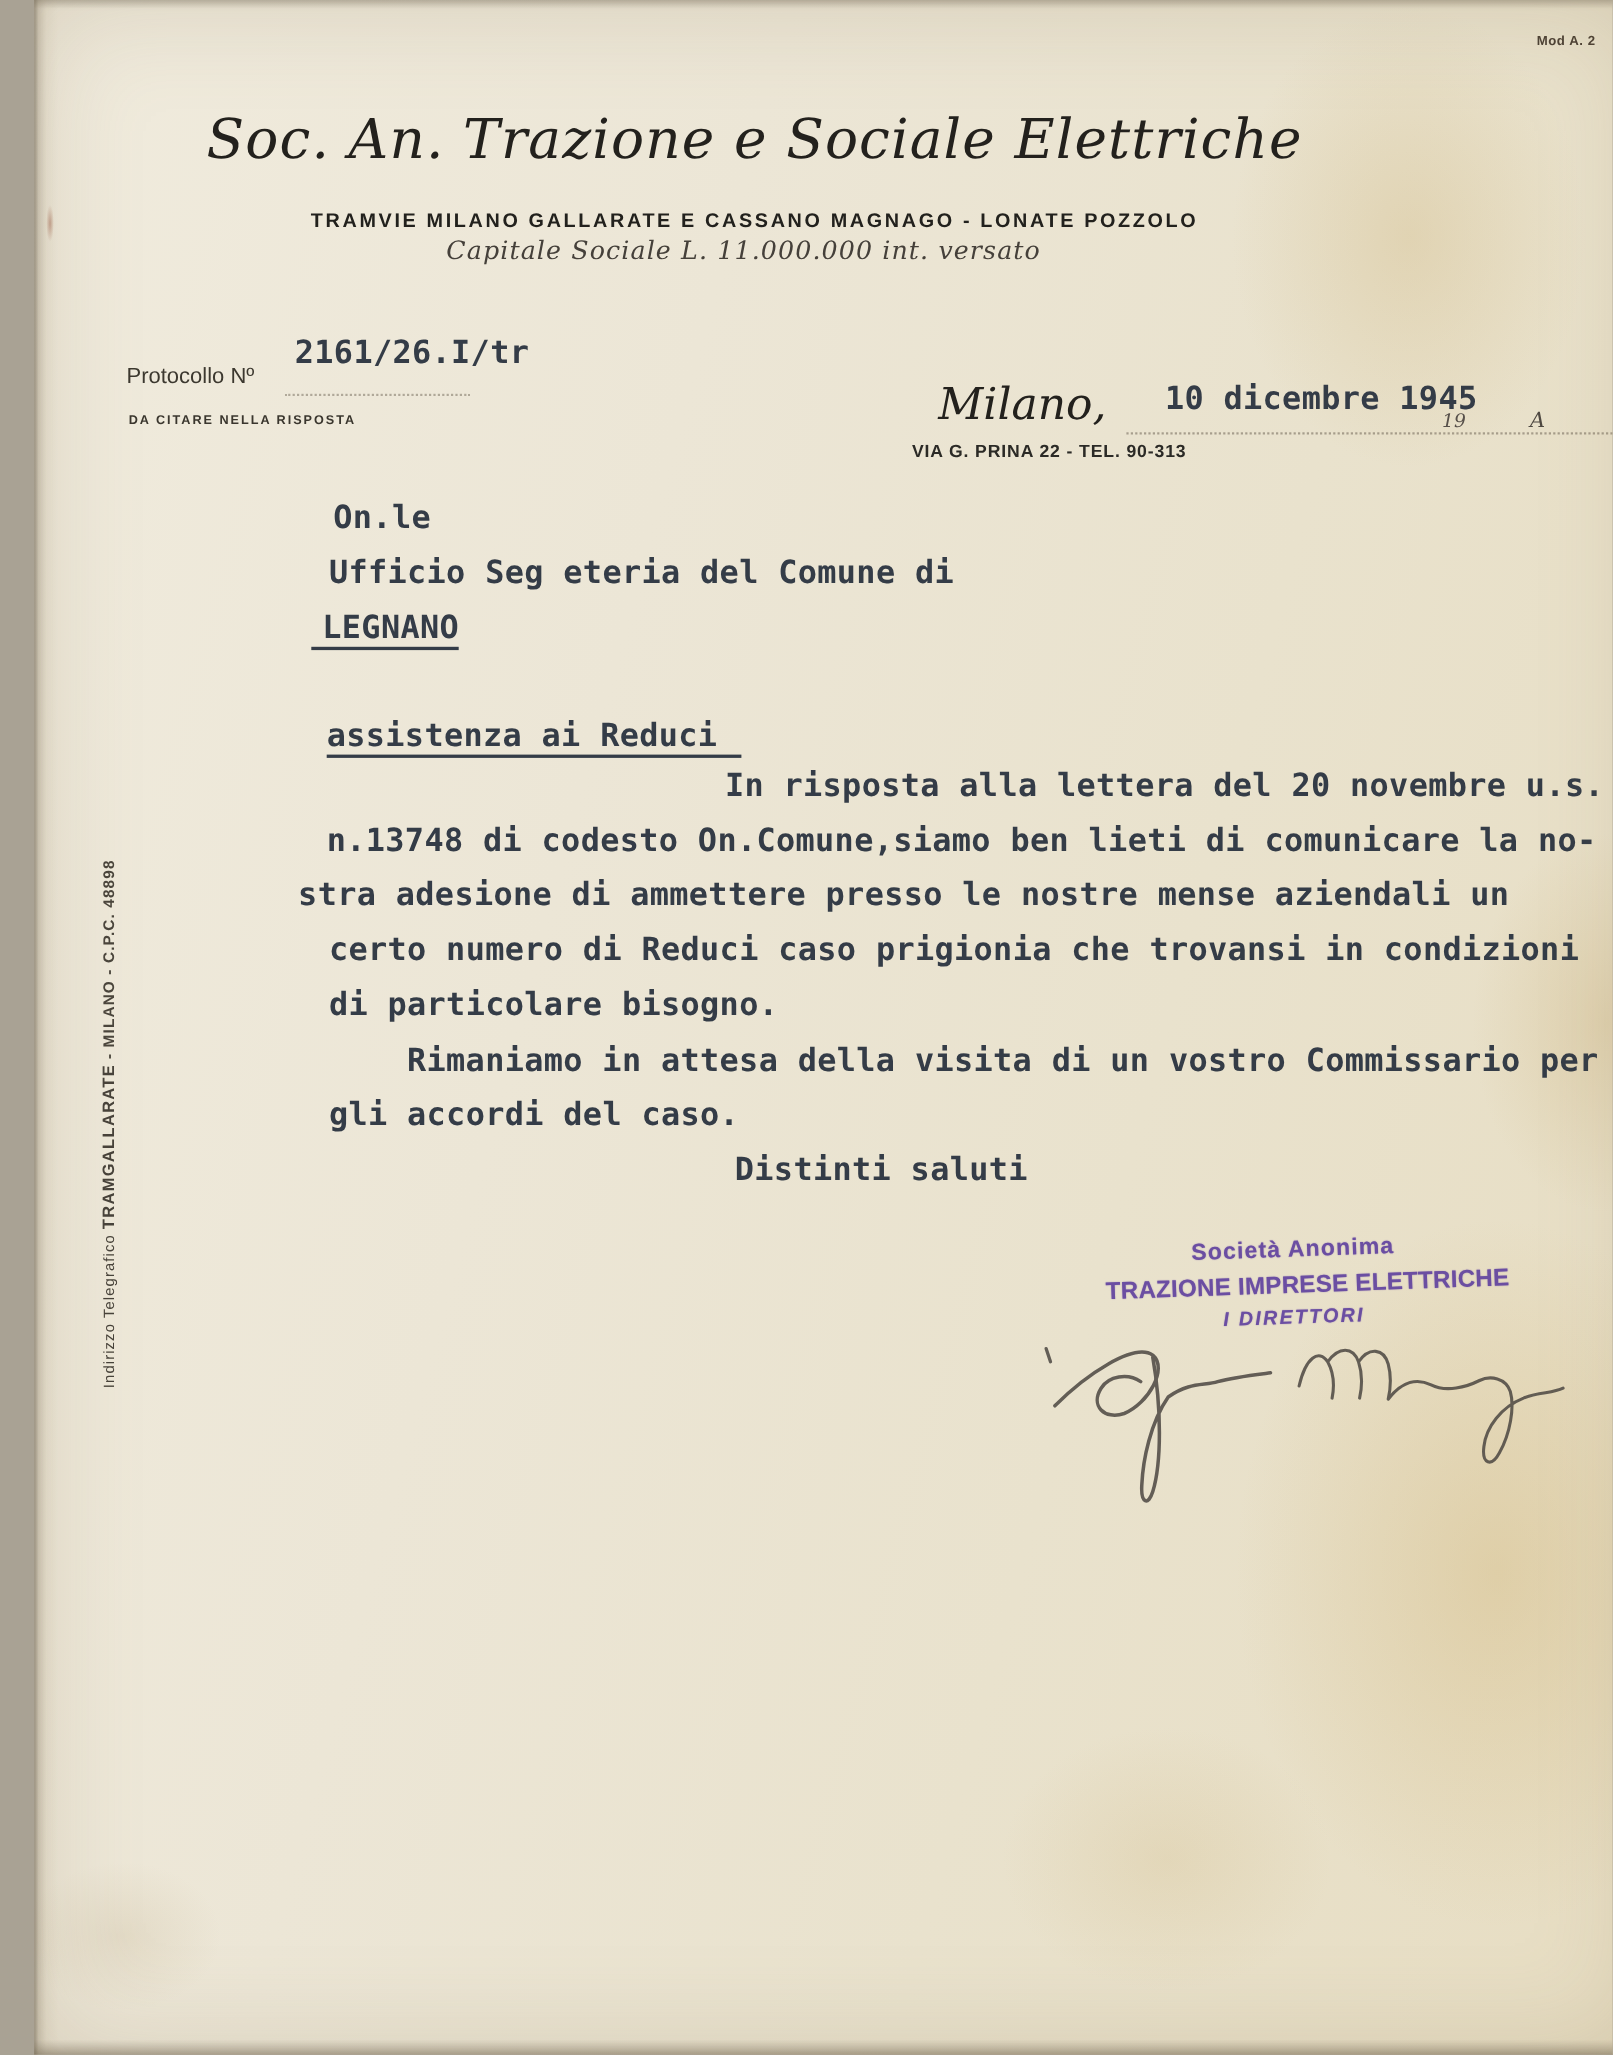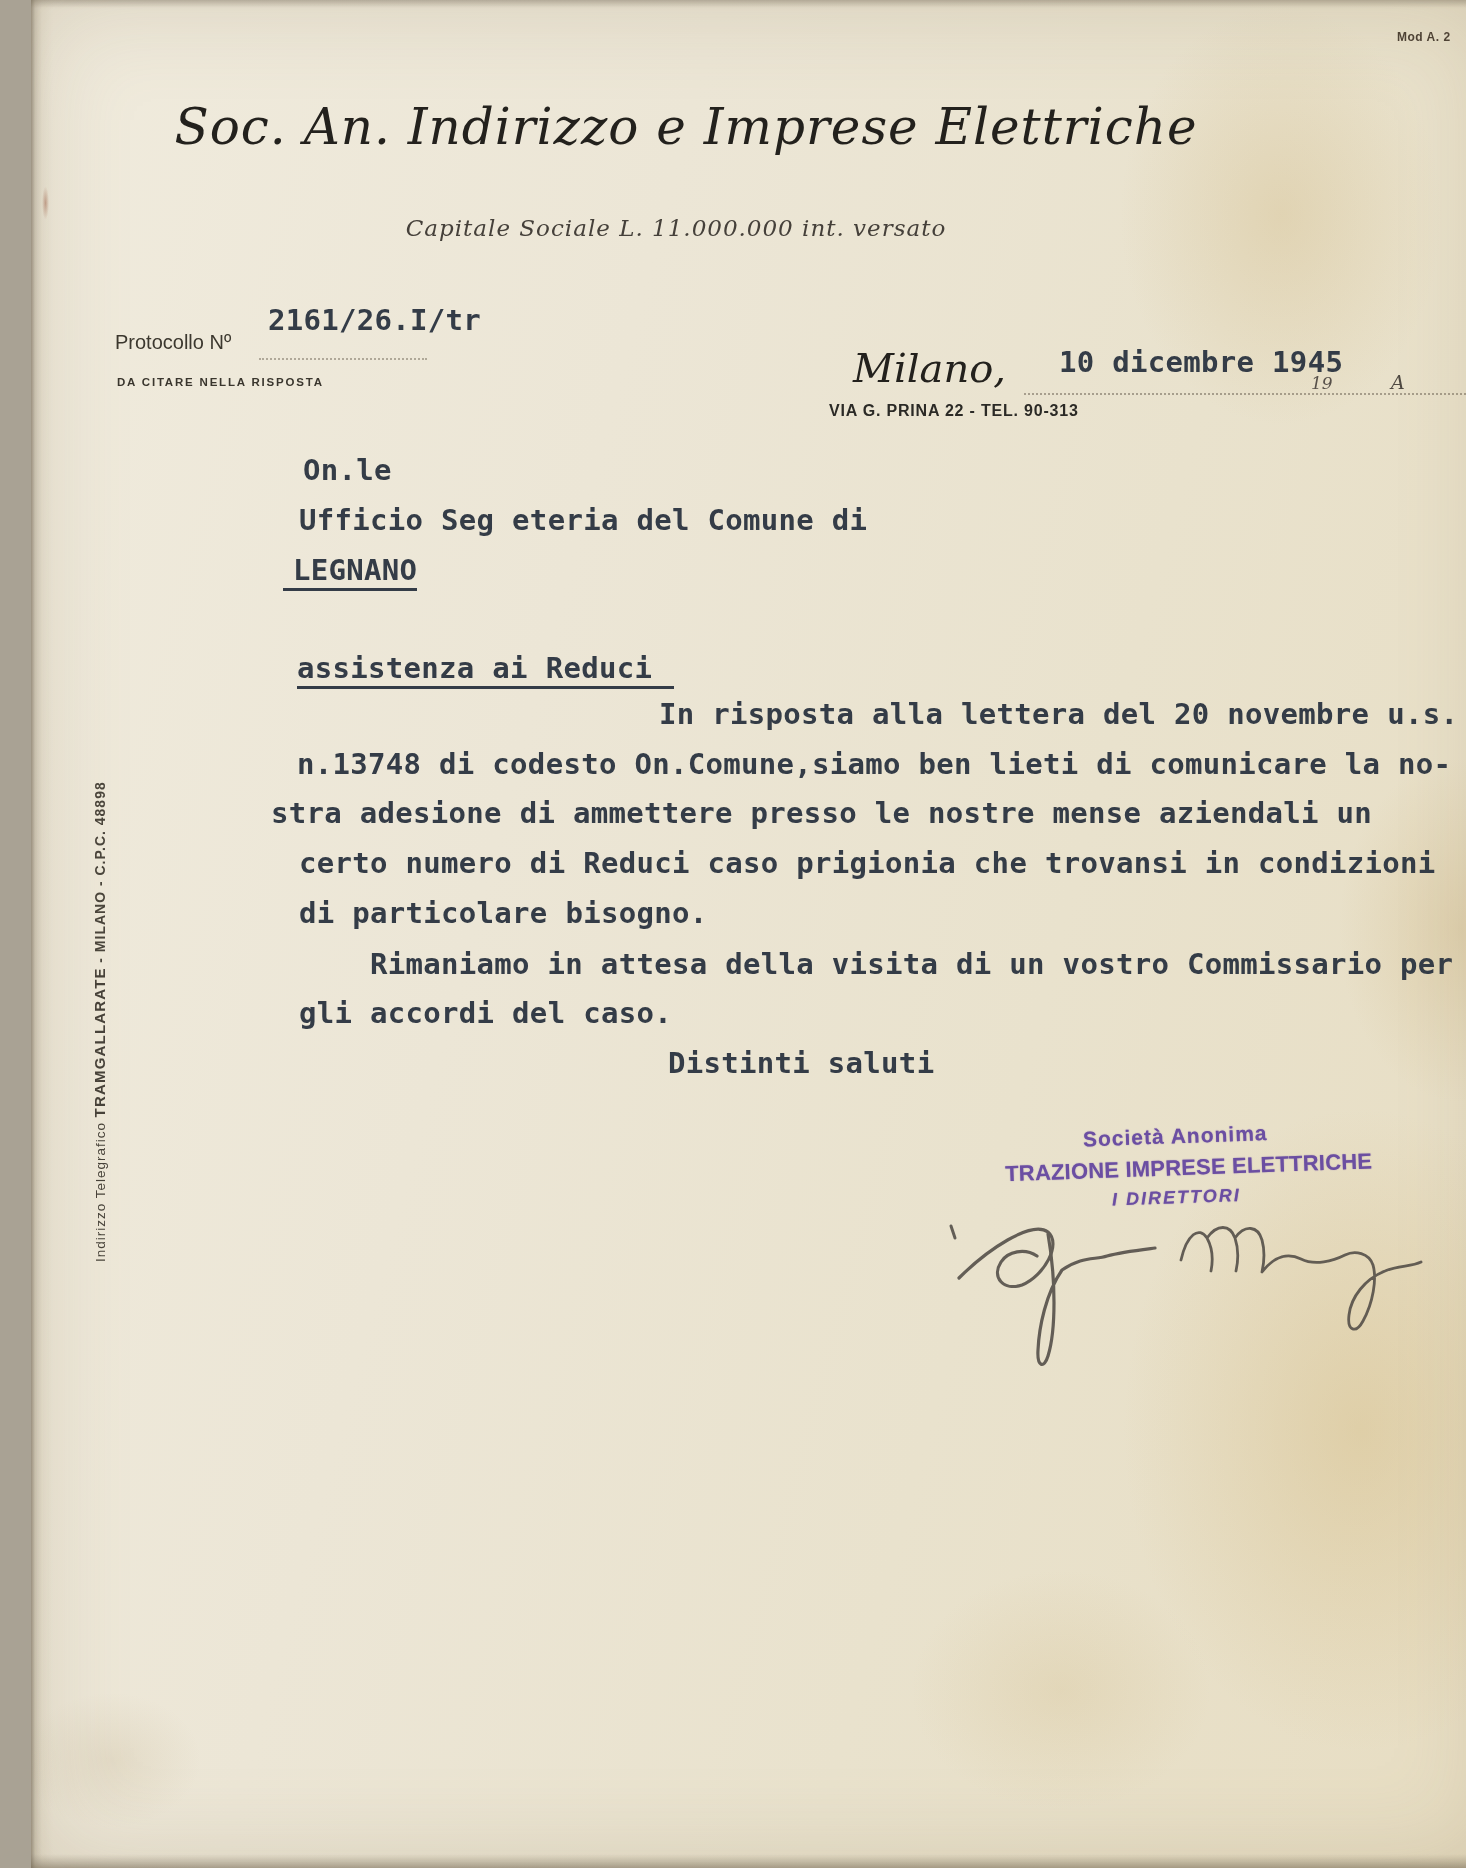--- a/index.html
+++ b/index.html
@@ -85,21 +85,22 @@
   <div id="paper">
 
     <div class="edge-left"></div>
     <div class="edge-right"></div>
     <div class="edge-top"></div>
     <div class="edge-bottom"></div>
     <div class="rust"></div>
 
     <div class="print mod-label">Mod A. 2</div>
 
-    <div class="script hdr-script">Soc. An. Indirizzo e Imprese Elettriche</div>
+    <div class="script hdr-script">Soc. An. Trazione e Sociale Elettriche</div>
+    <div class="print hdr-sub">TRAMVIE MILANO GALLARATE E CASSANO MAGNAGO - LONATE POZZOLO</div>
     <div class="script hdr-cap">Capitale Sociale L. 11.000.000 int. versato</div>
 
     <div class="typew proto-num">2161/26.I/tr</div>
     <div class="print proto-label">Protocollo Nº</div>
     <div class="proto-rule"></div>
     <div class="print proto-note">DA CITARE NELLA RISPOSTA</div>
 
     <div class="script city-script">Milano,</div>
     <div class="typew typed-date">10 dicembre 1945</div>
     <div class="script printed-year">19</div>

